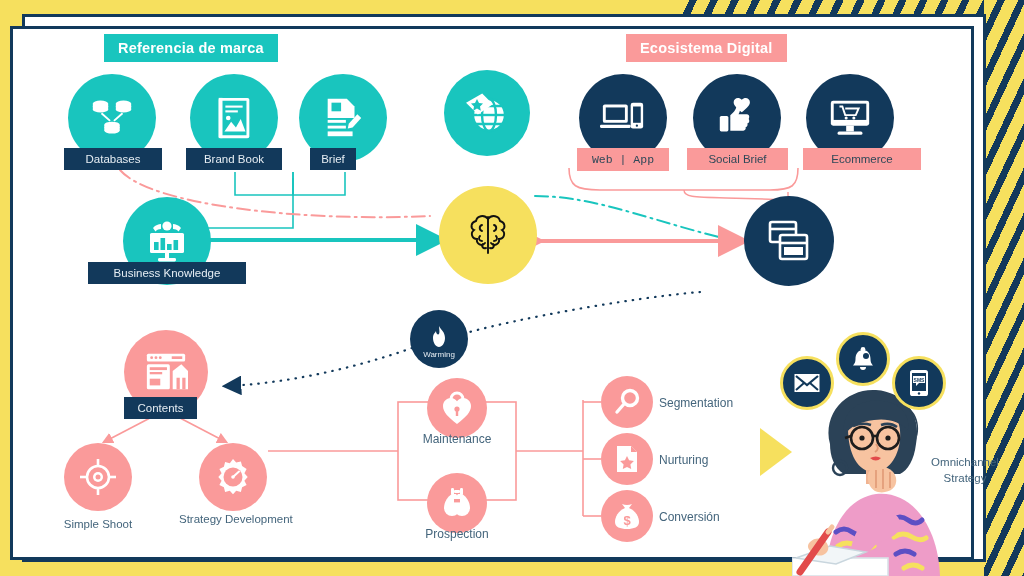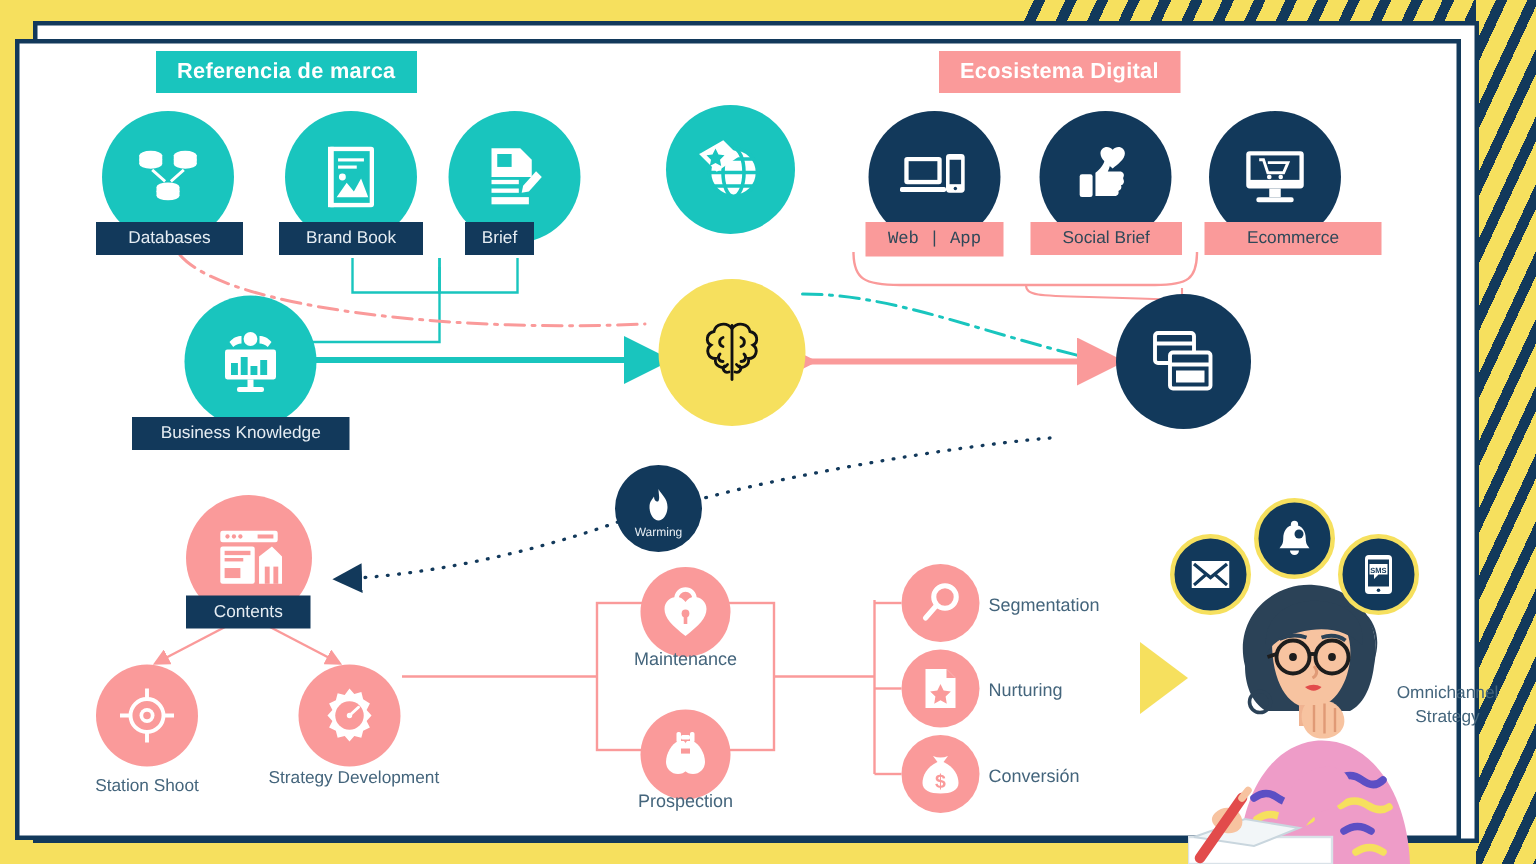--- a/index.html
+++ b/index.html
@@ -262,21 +262,21 @@
       <path d="M38 10 c-2.5-3 -5.5-4 -8-4 l0 5 c2 0 4 .8 5.5 2.4 Z"></path>
       <rect x="7" y="15" width="34" height="20" rx="1.6"></rect>
       <rect x="11" y="24" width="4.6" height="8" fill="#19C5BE"></rect>
       <rect x="17.5" y="20" width="4.6" height="12" fill="#19C5BE"></rect>
       <rect x="24" y="26" width="4.6" height="6" fill="#19C5BE"></rect>
       <rect x="30.5" y="22" width="4.6" height="10" fill="#19C5BE"></rect>
       <rect x="22" y="35" width="4" height="5"></rect>
       <rect x="15" y="40" width="18" height="3.4" rx="1.4"></rect>
     </svg>
   </div>
-  <div class="chip chip-navy" style="left:88px; top:278px; width:145px;">Business Knowledge</div>
+  <div class="chip chip-navy" style="left:88px; top:262px; width:158px;">Business Knowledge</div>
 </div>
 
 <div class="node" style="z-index:6">
   <div class="circ yellow" style="left:439px; top:186px; width:98px; height:98px;">
     <svg class="ic" width="50" height="48" viewBox="0 0 50 48" fill="none" stroke="#111" stroke-width="1.9" stroke-linecap="round">
       <path d="M25 6 v36"></path>
       <path d="M25 8 c-4-5 -11-3 -12 2 -5 1 -6 7 -2 9 -4 3 -2 9 3 9 -1 5 5 8 8 4"></path>
       <path d="M25 8 c4-5 11-3 12 2 5 1 6 7 2 9 4 3 2 9 -3 9 1 5 -5 8 -8 4"></path>
       <path d="M19 14 c-3 1 -3 5 0 6 M31 14 c3 1 3 5 0 6"></path>
       <path d="M17 25 c-2 2 -1 5 2 5 M33 25 c2 2 1 5 -2 5"></path>
@@ -340,36 +340,36 @@
       <rect x="30" y="6.6" width="11" height="2.8" fill="#FA9A9A"></rect>
       <rect x="4" y="15" width="24" height="26" rx="1.6"></rect>
       <rect x="7" y="18" width="18" height="3" fill="#FA9A9A"></rect>
       <rect x="7" y="23" width="13" height="2.4" fill="#FA9A9A"></rect>
       <rect x="7" y="30" width="11" height="7" fill="#FA9A9A"></rect>
       <path d="M31 22 L40 15 L47 22 v19 h-16 Z"></path>
       <rect x="35" y="29" width="3.4" height="12" fill="#FA9A9A"></rect>
       <rect x="41" y="29" width="3.4" height="12" fill="#FA9A9A"></rect>
     </svg>
   </div>
-  <div class="chip chip-navy" style="left:124px; top:397px; width:83px;">Contents</div>
+  <div class="chip chip-navy" style="left:124px; top:397px; width:73px;">Contents</div>
 </div>
 
 <div class="node" style="z-index:6">
   <div class="circ pink" style="left:64px; top:443px; width:68px; height:68px;">
     <svg class="ic" width="40" height="40" viewBox="0 0 40 40" fill="none" stroke="#fff" stroke-width="2.6">
       <circle cx="20" cy="20" r="11"></circle>
       <circle cx="20" cy="20" r="5" fill="#fff" stroke="none"></circle>
       <circle cx="20" cy="20" r="2.5" fill="#FA9A9A" stroke="none"></circle>
       <line x1="20" y1="2" x2="20" y2="10"></line>
         <line x1="20" y1="30" x2="20" y2="38"></line>
       <line x1="2" y1="20" x2="10" y2="20"></line>
         <line x1="30" y1="20" x2="38" y2="20"></line>
     </svg>
   </div>
-  <div class="plain-label" style="left:44px; top:517px; width:108px;">Station Shoot</div>
+  <div class="plain-label" style="left:44px; top:517px; width:108px;">Simple Shoot</div>
 </div>
 
 <div class="node" style="z-index:6">
   <div class="circ pink" style="left:199px; top:443px; width:68px; height:68px;">
     <svg class="ic" width="40" height="40" viewBox="0 0 40 40" fill="#fff">
       <path d="M20 2 l3.2 3.6 4.7-1.2 1.2 4.7 L33.6 12 l-2.2 4.3 3.3 3.7 -3.3 3.7 2.2 4.3
                -4.5 2.2 -1.2 4.7 -4.7-1.2 -3.2 3.6 -3.2-3.6 -4.7 1.2 -1.2-4.7 -4.5-2.2
                2.2-4.3 -3.3-3.7 3.3-3.7 -2.2-4.3 4.5-2.2 1.2-4.7 4.7 1.2 Z"></path>
       <circle cx="20" cy="20" r="9.5" fill="#FA9A9A"></circle>
       <circle cx="20" cy="20" r="1.8" fill="#fff"></circle>

